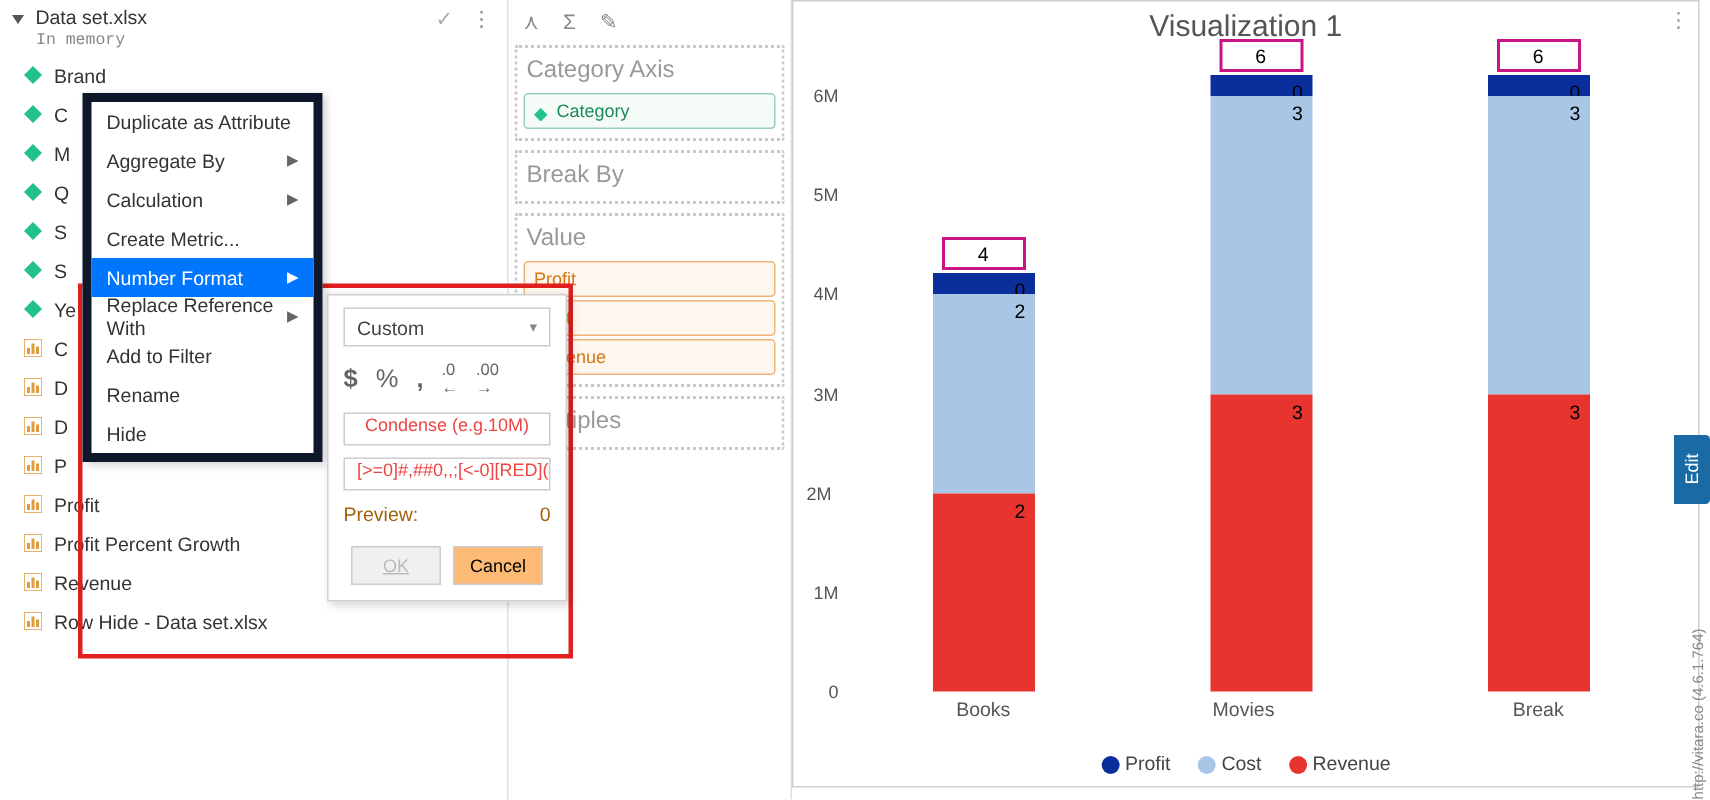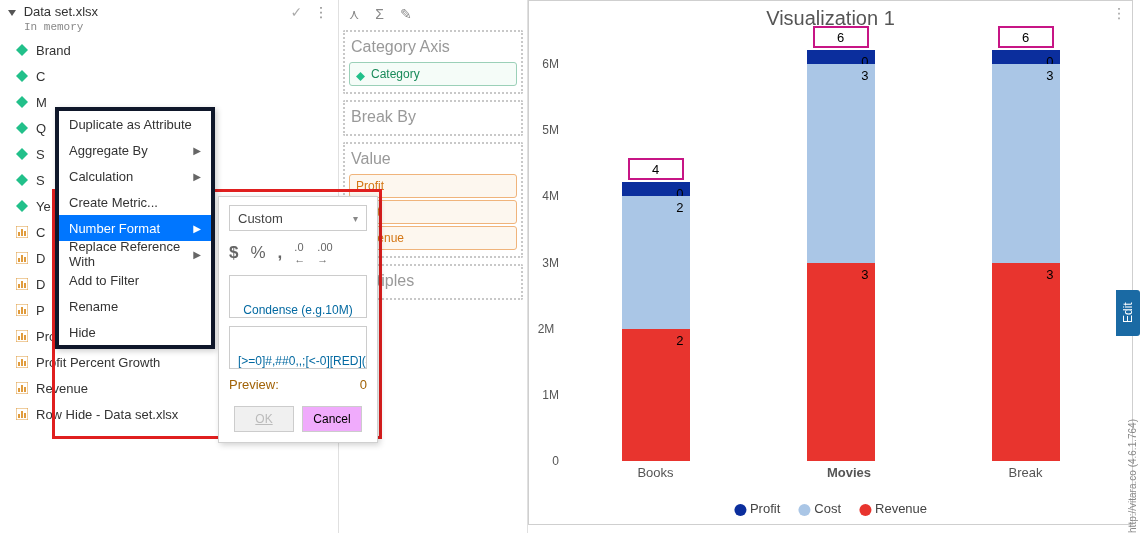--- a/index.html
+++ b/index.html
@@ -12,37 +12,37 @@
   .dataset-title .triangle { display: inline-block; width: 0; height: 0; border-left: 4px solid transparent; border-right: 4px solid transparent; border-top: 6px solid #555; margin-right: 4px; vertical-align: middle; }
   .dataset-sub { font-size: 11px; color: #888; padding-left: 16px; margin-top: 2px; font-family: Liberation Mono, monospace; }
   .dataset-actions { position: absolute; right: 6px; top: 4px; color: #888; font-size: 14px; }
   .tree-list { padding: 4px 0 0 10px; }
   .tree-item { display: flex; align-items: center; height: 26px; font-size: 13px; color: #333; padding-left: 6px; }
   .diamond { width: 12px; height: 12px; margin-right: 8px; flex-shrink: 0; }
   .diamond svg { display: block; }
   .metric-ic { width: 12px; height: 12px; margin-right: 8px; flex-shrink: 0; }
 
   
-  .context-menu { position: absolute; left: 55px; top: 62px; width: 160px; background: #fff; border: 4px solid #0f172a; box-shadow: 2px 2px 6px rgba(0,0,0,0.2); font-size: 13px; color: #333; z-index: 20; margin-top: 45px; }
+  .context-menu { position: absolute; left: 55px; top: 62px; width: 160px; background: #fff; border: 6px solid #0f172a; box-shadow: 2px 2px 6px rgba(0,0,0,0.2); font-size: 13px; color: #333; z-index: 20; }
   .context-menu .mi { height: 26px; display: flex; align-items: center; padding: 0 10px; position: relative; cursor: default; }
   .context-menu .mi.selected { background: #0076ff; color: #fff; }
   .context-menu .mi .arrow { margin-left: auto; font-size: 10px; color: #666; }
   .context-menu .mi.selected .arrow { color: #fff; }
 
   
   .format-popup { position: absolute; left: 218px; top: 196px; width: 160px; background: #fff; border: 1px solid #d0d0d0; box-shadow: 2px 2px 6px rgba(0,0,0,0.18); z-index: 21; padding: 8px 10px 10px 10px; }
   .red-box-outer { position: absolute; left: 52px; top: 189px; width: 330px; height: 250px; border: 3px solid #e01f1f; z-index: 19; }
   .format-popup .dropdown { border: 1px solid #ccc; height: 26px; display: flex; align-items: center; padding: 0 8px; font-size: 13px; color: #444; margin-bottom: 10px; position: relative; }
   .format-popup .dropdown .chev { margin-left: auto; color: #888; font-size: 10px; }
   .format-buttons { display: flex; gap: 12px; font-size: 17px; color: #666; align-items: center; margin-bottom: 10px; height: 24px; }
   .format-buttons span { cursor: pointer; }
-  .format-popup .inputlike { border: 1px solid #ccc; height: 43px; font-size: 12px; color: #0369a1; padding: 0 8px; display: flex; align-items: flex-end; margin-bottom: 8px; white-space: nowrap; overflow: hidden; }
+  .format-popup .inputlike { border: 1px solid #ccc; height: 22px; font-size: 12px; color: #ef4444; padding: 0 8px; display: flex; align-items: flex-start; margin-bottom: 8px; white-space: nowrap; overflow: hidden; }
   .preview-row { display: flex; justify-content: space-between; font-size: 13px; color: #a16207; margin: 6px 0 14px 0; }
   .popup-buttons { display: flex; gap: 8px; justify-content: center; }
-  .popup-buttons button { width: 60px; height: 26px; border: 1px solid #ccc; background: #f0abfc; font-size: 12px; cursor: pointer; }
+  .popup-buttons button { width: 60px; height: 26px; border: 1px solid #ccc; background: #fdba74; font-size: 12px; cursor: pointer; }
   .popup-buttons button.ok { background: #f0f0f0; color: #bbb; text-decoration: underline; }
 
   
   .middle-panel { position: absolute; left: 338px; top: 0; width: 190px; height: 533px; border-left: 1px solid #e0e0e0; border-right: 1px solid #e0e0e0; padding: 4px; }
   .mid-toolbar { display: flex; gap: 16px; padding: 2px 6px 8px 6px; color: #888; font-size: 14px; }
   .panel-group { border: 2px dotted #c8c8c8; margin-bottom: 6px; padding: 4px; border-radius: 2px; }
   .panel-group.short { min-height: 34px; }
   .panel-label { font-size: 16px; color: #999; padding: 2px 2px 4px 2px; }
   .token { border: 1px solid #9bd0b8; border-radius: 3px; font-size: 12px; padding: 4px 6px; color: #1a8a5a; background: #f5fcf8; margin: 2px 0; display: flex; align-items: center; }
   .token.orange { border-color: #f0b47b; color: #d47614; background: #fdf7ef; }
@@ -333,21 +333,21 @@
           <span class="seg-label">0</span>
         </div>
         <div class="seg" style="background:#aac6e6;height:132.25806451612902px">
           <span class="seg-label">2</span>
         </div>
         <div class="seg" style="background:#e8342e;height:132.25806451612902px">
           <span class="seg-label">2</span>
         </div>
       </div>
       <div class="profit-label-box" style="left: 92.5px; bottom: 280.516px;">4</div>
-      <div class="xaxis-label" style="left: 286px; font-weight: bold;">Movies</div>
+      <div class="xaxis-label" style="left: 266px;">Movies</div>
       <div class="bar-stack" style="left: 243.5px; height: 410.774px;">
         <div class="seg" style="background:#0b2e9d;height:14px">
           <span class="seg-label">0</span>
         </div>
         <div class="seg" style="background:#aac6e6;height:198.38709677419354px">
           <span class="seg-label">3</span>
         </div>
         <div class="seg" style="background:#e8342e;height:198.38709677419354px">
           <span class="seg-label">3</span>
         </div>

